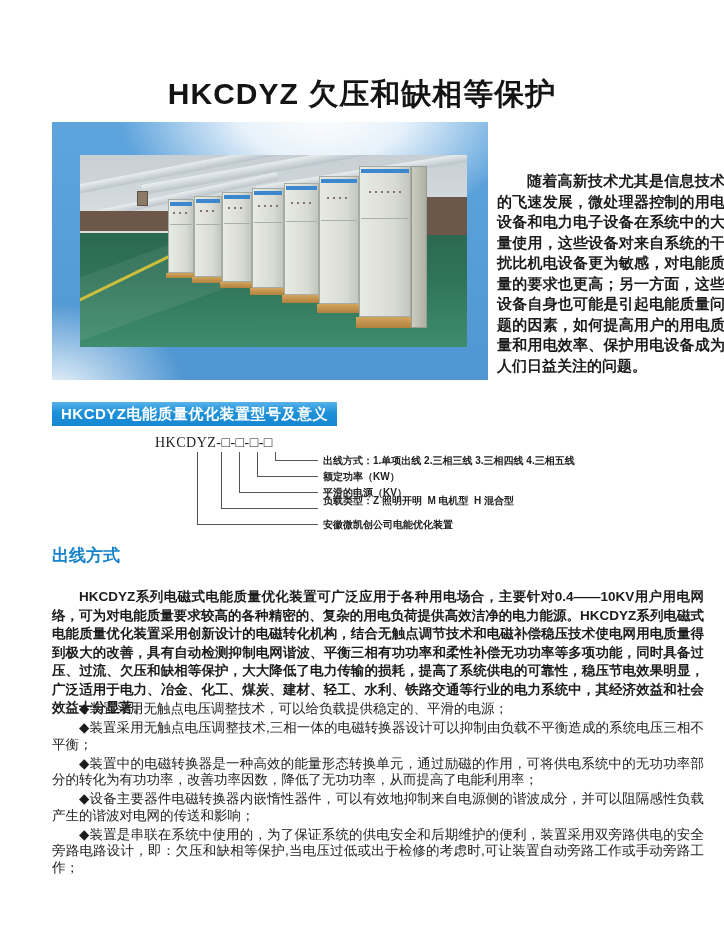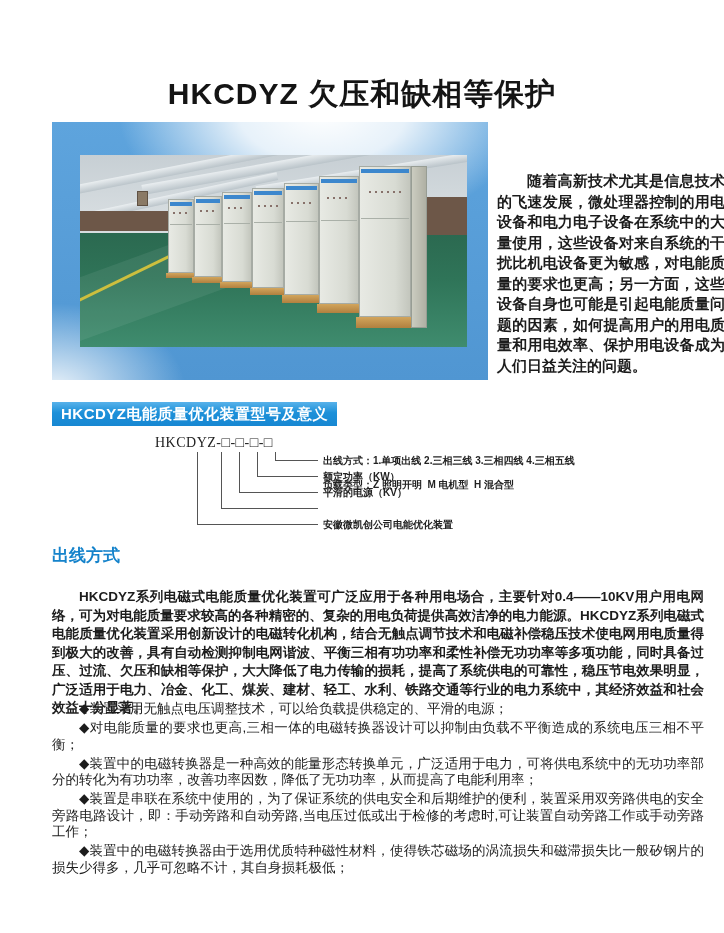--- a/index.html
+++ b/index.html
@@ -166,32 +166,32 @@
 
   <div class="model-code">HKCDYZ-□-□-□-□</div>
   <div class="conn" style="left:275px;top:452px;width:43px;height:9px;"></div>
   <div class="conn" style="left:257px;top:452px;width:61px;height:25px;"></div>
   <div class="conn" style="left:239px;top:452px;width:79px;height:41px;"></div>
   <div class="conn" style="left:221px;top:452px;width:97px;height:57px;"></div>
   <div class="conn" style="left:197px;top:452px;width:121px;height:73px;"></div>
   <div class="model-label" style="top:454px;">出线方式：1.单项出线 2.三相三线 3.三相四线 4.三相五线</div>
   <div class="model-label" style="top:470px;">额定功率（KW）</div>
   <div class="model-label" style="top:486px;">平滑的电源（KV）</div>
-  <div class="model-label" style="top:478px;">负载类型：Z 照明开明  M 电机型  H 混合型</div>
+  <div class="model-label" style="top:494px;">负载类型：Z 照明开明  M 电机型  H 混合型</div>
   <div class="model-label" style="top:518px;">安徽微凯创公司电能优化装置</div>
 
   <div class="intro">
     <div class="sec-heading">出线方式</div>
     <p class="body">HKCDYZ系列电磁式电能质量优化装置可广泛应用于各种用电场合，主要针对0.4——10KV用户用电网络，可为对电能质量要求较高的各种精密的、复杂的用电负荷提供高效洁净的电力能源。HKCDYZ系列电磁式电能质量优化装置采用创新设计的电磁转化机构，结合无触点调节技术和电磁补偿稳压技术使电网用电质量得到极大的改善，具有自动检测抑制电网谐波、平衡三相有功功率和柔性补偿无功功率等多项功能，同时具备过压、过流、欠压和缺相等保护，大大降低了电力传输的损耗，提高了系统供电的可靠性，稳压节电效果明显，广泛适用于电力、冶金、化工、煤炭、建材、轻工、水利、铁路交通等行业的电力系统中，其经济效益和社会效益十分显著。</p>
   </div>
 
   <div class="features">
     <div class="list">
       <p class="item">◆装置采用无触点电压调整技术，可以给负载提供稳定的、平滑的电源；</p>
-      <p class="item">◆对电能质量的要求也更高,三相一体的电磁转换器设计可以抑制由负载不平衡造成的系统电压三相不平衡；</p>
-      <p class="item">◆装置中的电磁转换器是一种高效的能量形态转换单元，广泛适用于电力，可将供电系统中的无功功率部分的转化为有功功率，改善功率因数，降低了无功功率，从而提高了电能利用率；</p>
-      <p class="item">◆装置是串联在系统中使用的，为了保证系统的供电安全和后期维护的便利，装置采用双旁路供电的安全旁路电路设计，即：手动旁路和自动旁路,当电压过低或出于检修的考虑时,可让装置自动旁路工作或手动旁路工作；</p>
-      <p class="item">◆装置中的电磁转换器由于选用优质特种磁性材料，使得铁芯磁场的涡流损失和磁滞损失比一般矽钢片的损失少得多，几乎可忽略不计，其自身损耗极低；</p>
+      <p class="item">◆装置采用无触点电压调整技术,三相一体的电磁转换器设计可以抑制由负载不平衡造成的系统电压三相不平衡；</p>
+      <p class="item">◆装置中的电磁转换器是一种高效的能量形态转换单元，通过励磁的作用，可将供电系统中的无功功率部分的转化为有功功率，改善功率因数，降低了无功功率，从而提高了电能利用率；</p>
+      <p class="item">◆设备主要器件电磁转换器内嵌惰性器件，可以有效地抑制来自电源侧的谐波成分，并可以阻隔感性负载产生的谐波对电网的传送和影响；</p>
+      <p class="item">◆装置是串联在系统中使用的，为了保证系统的供电安全和后期维护的便利，装置采用双旁路供电的安全旁路电路设计，即：欠压和缺相等保护,当电压过低或出于检修的考虑时,可让装置自动旁路工作或手动旁路工作；</p>
 
     </div>
   </div>
 
 </div>
 
 </body></html>

